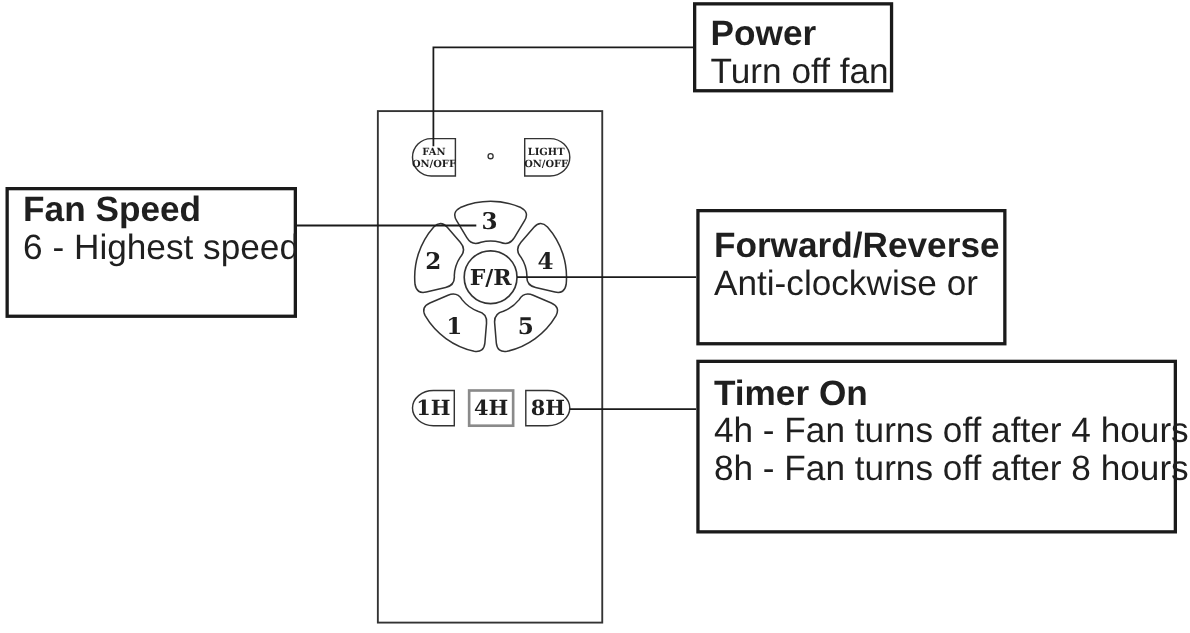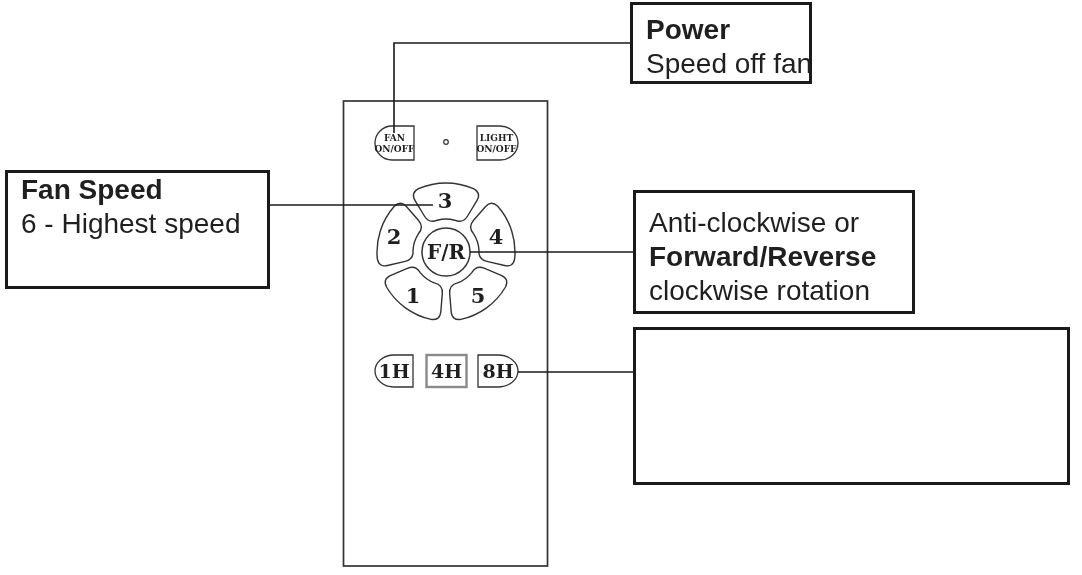--- a/index.html
+++ b/index.html
@@ -14,21 +14,21 @@
   .diagram-svg { position: absolute; left: 0; top: 0; }
   .callout {
     position: absolute;
     box-sizing: border-box;
     border: 3px solid #1a1a1a;
     background: #ffffff;
     color: #1f1f1f;
     padding-left: 13px;
     white-space: nowrap;
   }
-  .callout .line { font-size: 28px; line-height: 34px; }
+  .callout .line { font-size: 32px; line-height: 34px; }
   .callout .title { font-weight: bold; }
   .callout-power          { left: 630px; top: 2px;   width: 182px; height: 82px;  padding-top: 8px;  }
   .callout-fan-speed      { left: 5px;   top: 170px; width: 265px; height: 119px; padding-top: 0; }
   .callout-forward-reverse{ left: 633px; top: 190px; width: 282px; height: 124px; padding-top: 13px; }
   .callout-timer-on       { left: 633px; top: 327px; width: 437px; height: 158px; padding-top: 10px; }
   .rc-small-label { font-family: "DejaVu Serif", serif; font-weight: bold; font-size: 9px; fill: #1f1f1f; }
   .rc-num  { font-family: "DejaVu Serif", serif; font-weight: bold; font-size: 21px; fill: #1f1f1f; }
   .rc-fr   { font-family: "DejaVu Serif", serif; font-weight: bold; font-size: 20px; fill: #1f1f1f; }
   .rc-timer{ font-family: "DejaVu Serif", serif; font-weight: bold; font-size: 19px; fill: #1f1f1f; }
 </style>
@@ -78,30 +78,32 @@
     <text class="rc-timer" x="498" y="377.6" text-anchor="middle">8H</text>
 
     <polyline points="632,43 394,43 394,133" fill="none" stroke="#1a1a1a" stroke-width="1.6"></polyline>
     <polyline points="270,205 433,205" fill="none" stroke="#1a1a1a" stroke-width="1.6"></polyline>
     <polyline points="470,252 633,252" fill="none" stroke="#1a1a1a" stroke-width="1.6"></polyline>
     <polyline points="518,372 633,372" fill="none" stroke="#1a1a1a" stroke-width="1.6"></polyline>
   </svg>
 
   <div class="callout callout-power">
     <div class="line title">Power</div>
-    <div class="line">Speed off fan</div>
+    <div class="line">Turn off fan</div>
   </div>
 
   <div class="callout callout-fan-speed">
     <div class="line title">Fan Speed</div>
     <div class="line">6 - Highest speed</div>
   </div>
 
   <div class="callout callout-forward-reverse">
+    <div class="line title">Forward/Reverse</div>
     <div class="line">Anti-clockwise or</div>
-    <div class="line title">Forward/Reverse</div>
-    <div class="line">clockwise rotation</div>
   </div>
 
   <div class="callout callout-timer-on">
+    <div class="line title">Timer On</div>
+    <div class="line">4h - Fan turns off after 4 hours</div>
+    <div class="line">8h - Fan turns off after 8 hours</div>
   </div>
 
 </div>
 
 </body></html>

